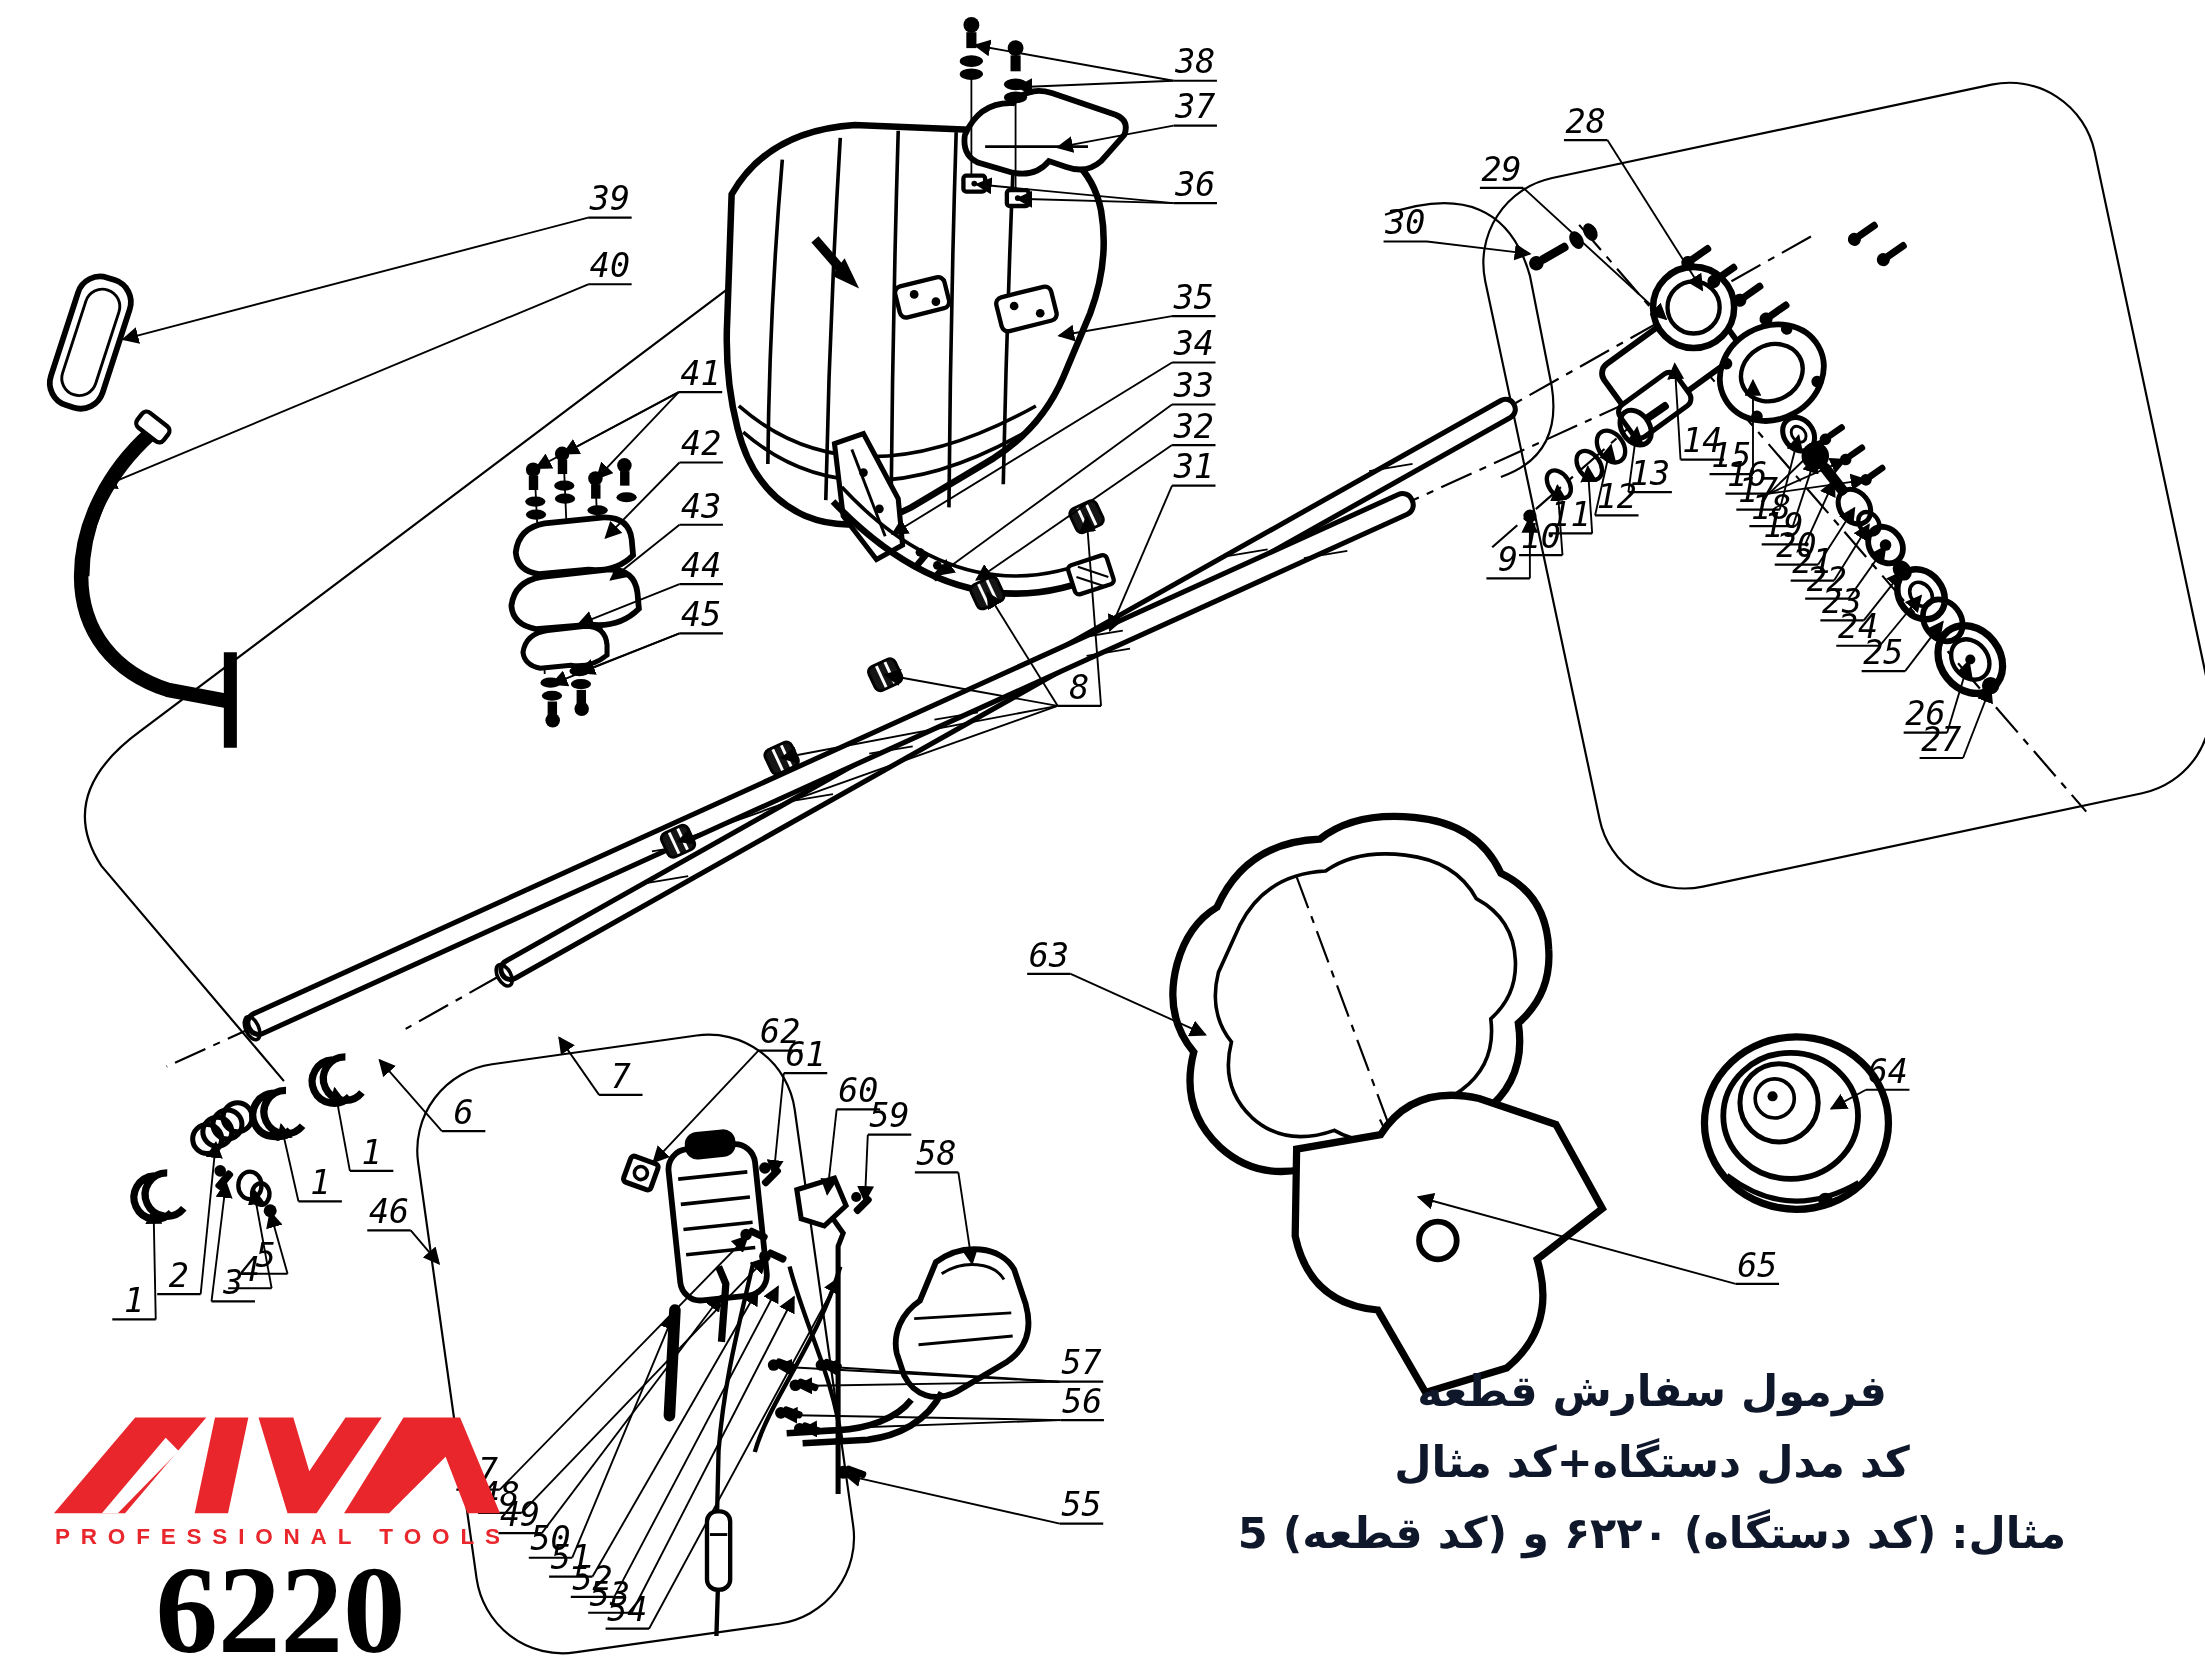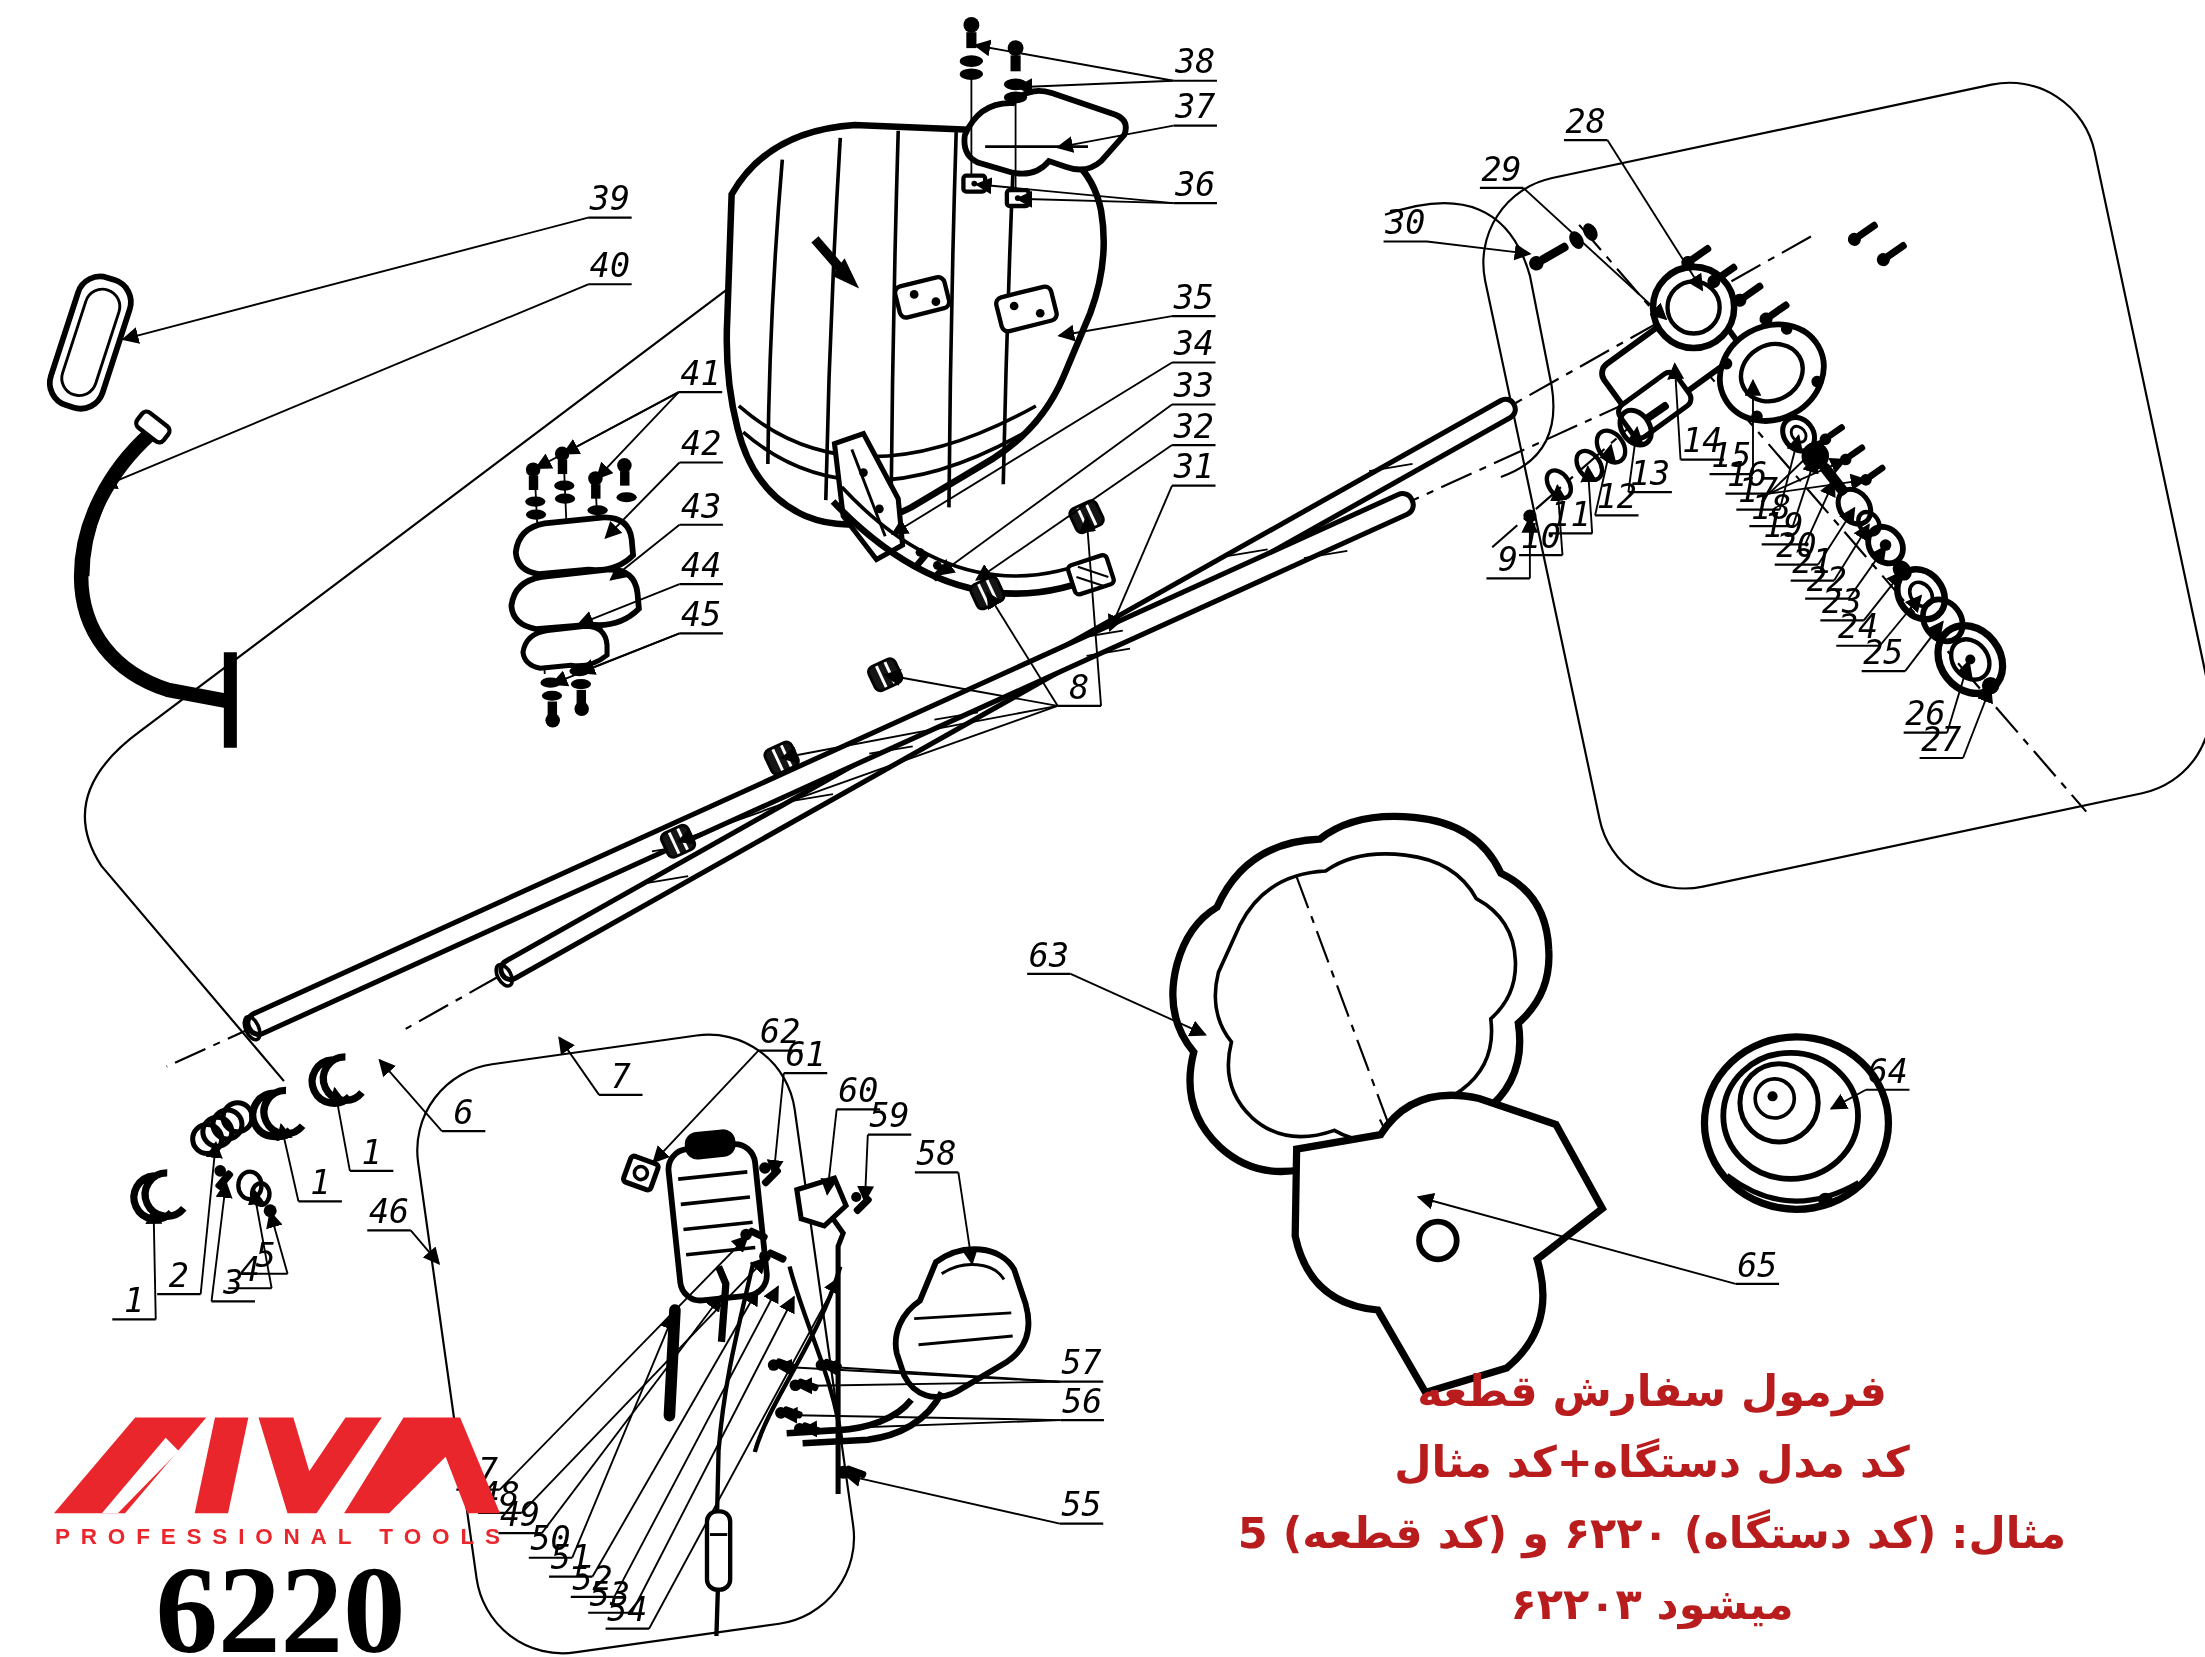--- a/index.html
+++ b/index.html
@@ -3,21 +3,21 @@
 <meta charset="utf-8">
 <style>
   html,body{margin:0;padding:0;width:2205px;height:1658px;background:#fff;overflow:hidden;
     font-family:"Liberation Sans",sans-serif;}
   #stage{position:relative;width:2205px;height:1658px;background:#fff;}
   svg.scene{position:absolute;left:0;top:0;width:2205px;height:1658px;}
   .callout-num{font-family:"DejaVu Sans Mono",monospace;font-style:italic;font-size:46px;fill:#000;text-anchor:middle;}
   .callout-underline{stroke:#000;stroke-width:3;}
   .leader{stroke:#000;stroke-width:2.6;fill:none;}
   .persian-block{position:absolute;left:1116px;top:1356px;width:1072px;direction:rtl;
-    text-align:center;font-family:"DejaVu Sans",sans-serif;font-weight:700;color:#b91c1c;
+    text-align:center;font-family:"DejaVu Sans",sans-serif;font-weight:700;color:#0f172a;
     font-size:43px;line-height:71px;}
   .logo-mark{position:absolute;left:54px;top:1411px;width:446px;height:103px;}
   .logo-mark path{fill:var(--accent,#e8262c);}
   .logo-mark path.slit{fill:#fff;}
   .logo-tagline{position:absolute;left:55px;top:1524px;width:445px;color:var(--accent,#e8262c);
     font-weight:700;font-size:22.5px;display:flex;justify-content:space-between;}
   .model-number{position:absolute;left:85px;top:1539px;width:391px;text-align:center;
     font-family:"Liberation Serif",serif;font-weight:700;font-size:125px;color:#000;}
   .ink{stroke:#000;fill:none;}
   .fill{fill:#000;stroke:none;}
@@ -786,17 +786,16 @@
       <span>O</span>
       <span>L</span>
       <span>S</span>
     </div>
 <div class="model-number">6220</div>
 
 <div class="persian-block">
   <div>فرمول سفارش قطعه</div>
   <div>کد مدل دستگاه+کد مثال</div>
   <div>مثال: (کد دستگاه) ۶۲۲۰ و (کد قطعه) 5</div>
-  <div>میشود ۶۲۲۰۳</div>
 </div>
 
 </div>
 
 
 </body></html>

